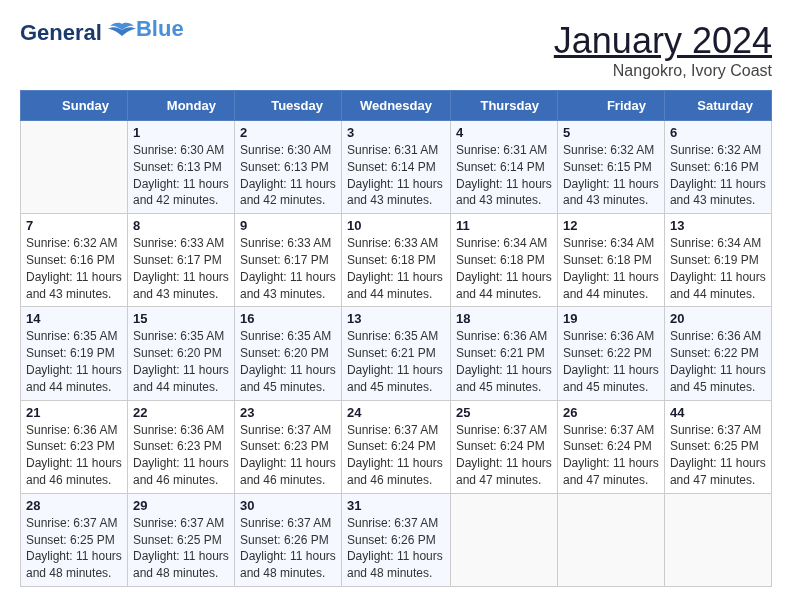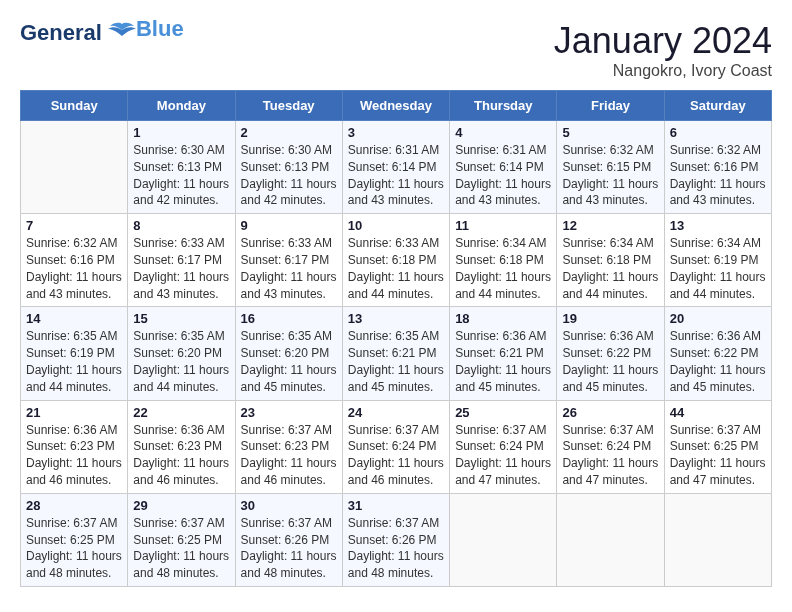--- a/index.html
+++ b/index.html
@@ -25,35 +25,36 @@
       align-items: center;
       gap: 4px;
     }
     .title-block {
       text-align: right;
     }
     .month-title {
       font-size: 36px;
       font-weight: normal;
       color: #1a1a2e;
+      text-decoration: underline;
     }
     .subtitle {
       font-size: 16px;
       color: #444;
     }
     table {
       width: 100%;
       border-collapse: collapse;
       font-size: 11px;
     }
     thead tr th {
       background-color: #3b6cb7;
       color: #fff;
-      padding: 7px 5px;
-      text-align: center;
+      padding: 7px 18px;
+      text-align: right;
       font-size: 13px;
       font-weight: bold;
       border: 1px solid #5580c0;
     }
     tbody tr td {
       border: 1px solid #ccc;
       vertical-align: top;
       padding: 4px 5px;
       width: 107px;
       min-height: 70px;

